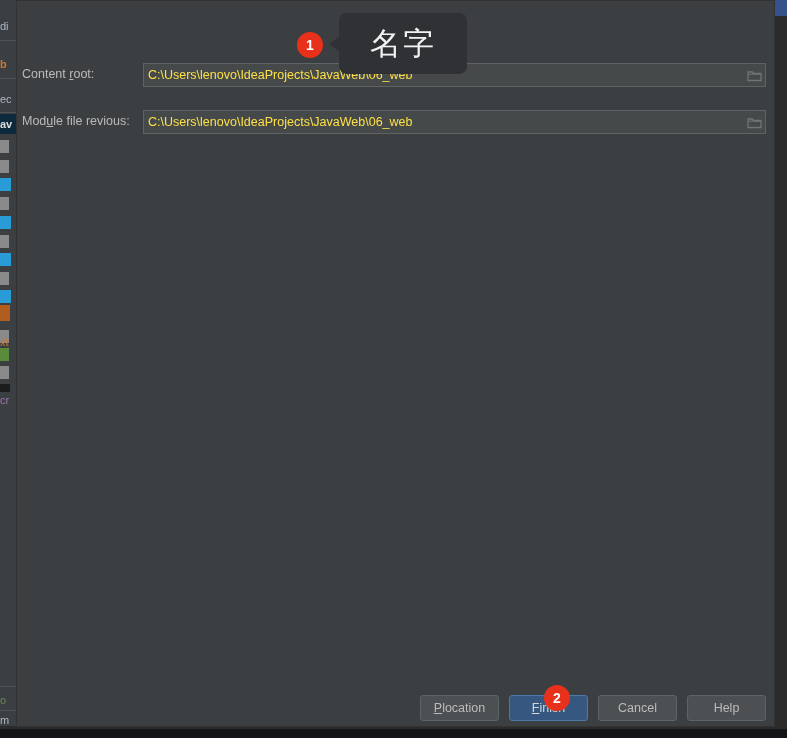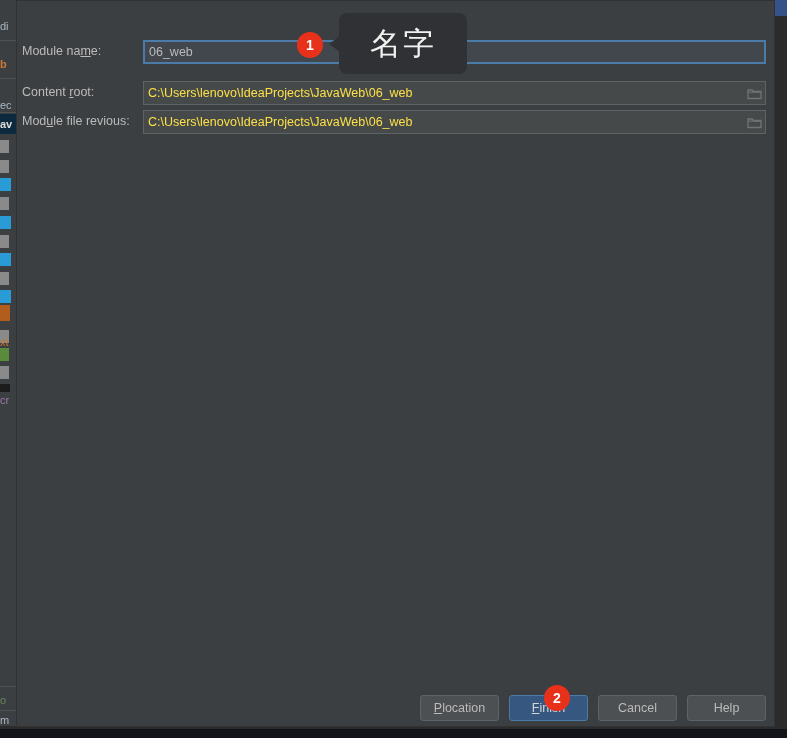--- a/index.html
+++ b/index.html
@@ -251,45 +251,41 @@
   <div class="strip-row" style="top:272px;height:13px;width:9px;background:#8a8a8a"></div>
   <div class="strip-row" style="top:290px;height:13px;width:11px;background:#299bd6"></div>
   <div class="strip-row" style="top:305px;height:16px;width:10px;background:#b05d1e"></div>
   <div class="strip-row" style="top:330px;height:13px;width:9px;background:#8a8a8a"></div>
   <div class="strip-row" style="top:348px;height:13px;width:9px;background:#5a8a3c"></div>
   <div class="strip-row" style="top:366px;height:13px;width:9px;background:#8a8a8a"></div>
   <div class="strip-row" style="top:384px;height:8px;width:10px;background:#1c1c1c"></div>
 
   <span class="strip-frag" style="top:20px;color:#a9b7c6">di</span>
   <span class="strip-frag" style="top:58px;color:#cc7832;font-weight:bold">b</span>
-  <span class="strip-frag" style="top:99px;color:#a9b7c6">ec</span>
+  <span class="strip-frag" style="top:93px;color:#a9b7c6">ec</span>
   <span class="strip-frag" style="top:118px;color:#dddddd;font-weight:bold">av</span>
   <span class="strip-frag" style="top:336px;color:#cc7832">xt</span>
   <span class="strip-frag" style="top:394px;color:#9876aa">cr</span>
   <span class="strip-frag" style="top:694px;color:#6a8759">o</span>
   <span class="strip-frag" style="top:714px;color:#a9b7c6">m</span>
 
   <div class="strip-sep" style="top:686px"></div>
   <div class="strip-sep" style="top:710px"></div>
 </div>
 
 <div id="ide-right-dark"></div>
 <div id="ide-top-right"></div>
 <div id="ide-bottom-dark2"></div>
 <div id="ide-bottom-dark"></div>
 
 <div id="dialog">
 
 
-  <div class="form-row" style="top:39px;width:759px">
-    <span class="form-label"><span>Module na</span><u>m</u><span>e:</span></span>
-    <div class="text-field focused" style="left:126px;width:623px;">06_web</div>
-  </div>
-
-  <div class="form-row" style="top:80px;width:759px">
+
+  <div class="form-row" style="top:62px;width:759px">
     <span class="form-label"><span>Content </span><u>r</u><span>oot:</span></span>
     <div class="text-field" style="left:126px;width:623px;">C:\Users\lenovo\IdeaProjects\JavaWeb\06_web</div>
     <div class="browse-btn" style="left:726px;top:1px">
       <svg width="15" height="13" viewBox="0 0 15 13">
         <path d="M1 3 L1 11.5 L14 11.5 L14 4.5 L6.5 4.5 L5.3 3 Z" fill="none" stroke="#6f7476" stroke-width="1.3"></path>
         <path d="M1 5.2 L14 5.2" stroke="#6f7476" stroke-width="1.1"></path>
       </svg>
     </div>
   </div>
 

